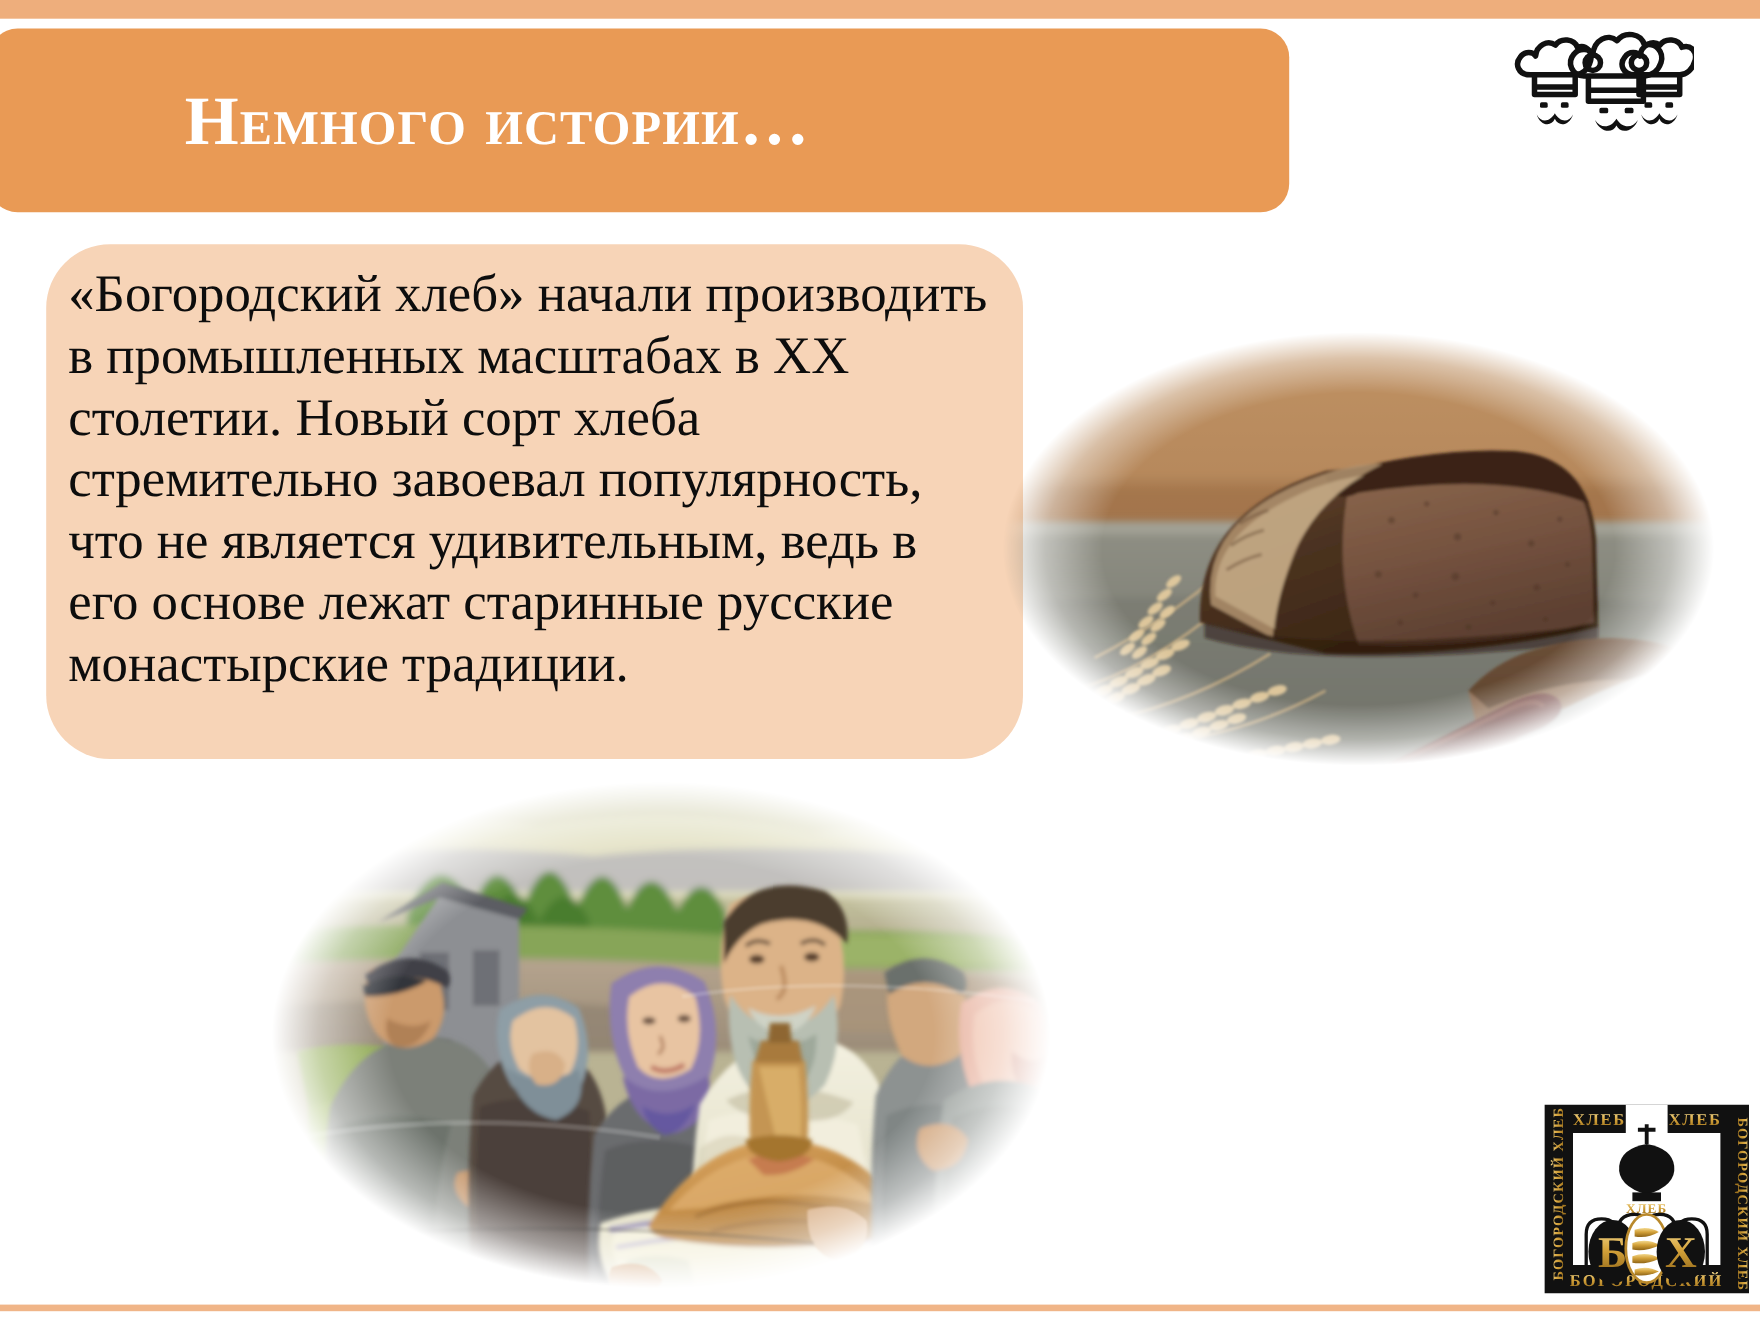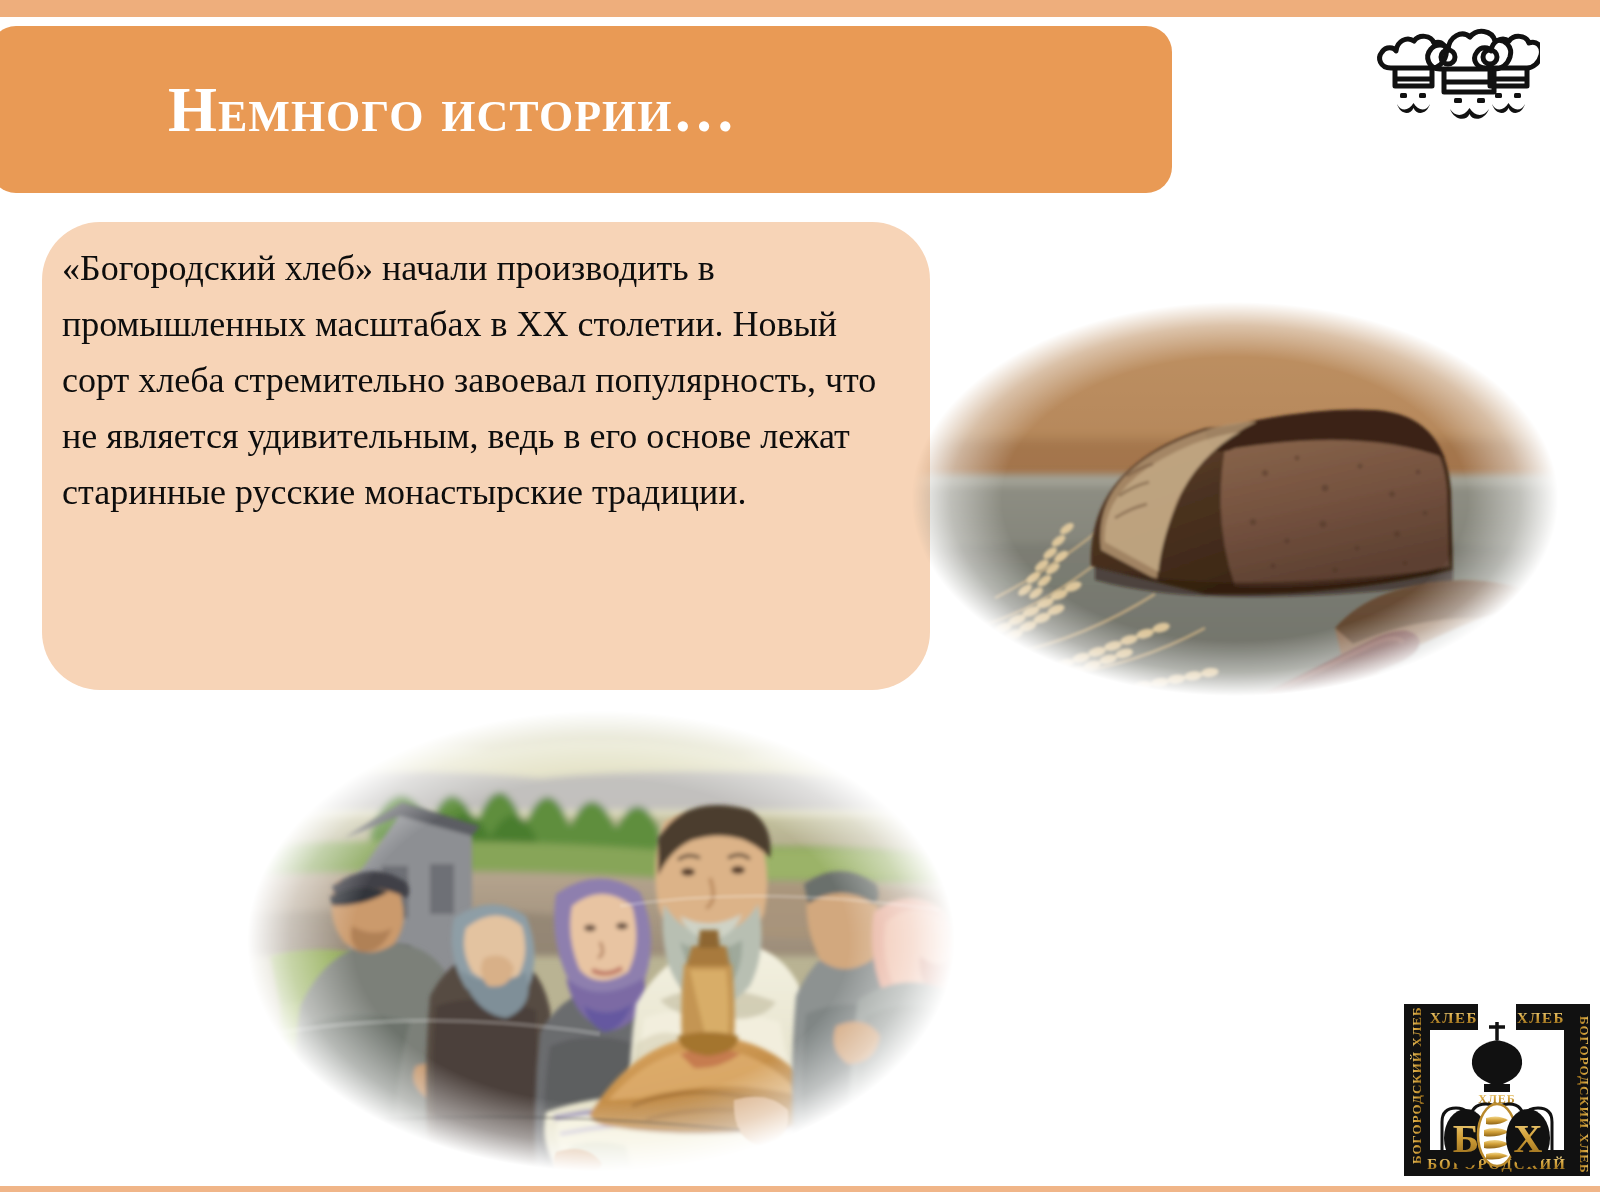--- a/index.html
+++ b/index.html
@@ -71,21 +71,21 @@
     width: 888px;
     height: 468px;
     background: #f7d4b7;
     border-radius: 58px;
   }
   .body-text {
     position: absolute;
     left: 62px;
     top: 240px;
     width: 840px;
-    font-size: 36px;
+    font-size: 48px;
     line-height: 56px;
     color: #0d0d0d;
     text-align: left;
     white-space: pre-line;
   }
 
   
   .bread-photo {
     position: absolute;
     left: 905px;

